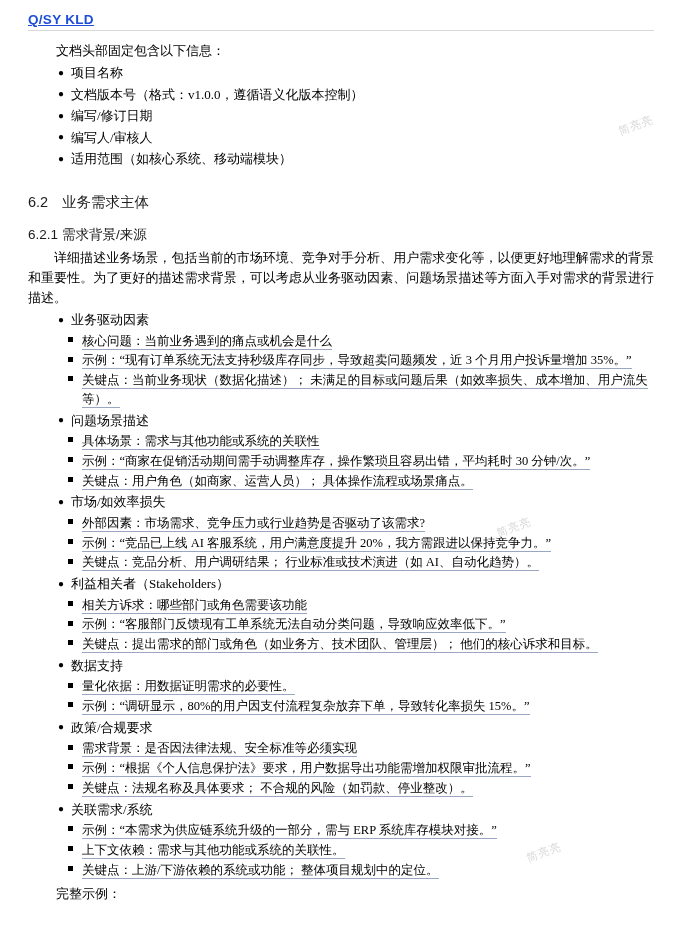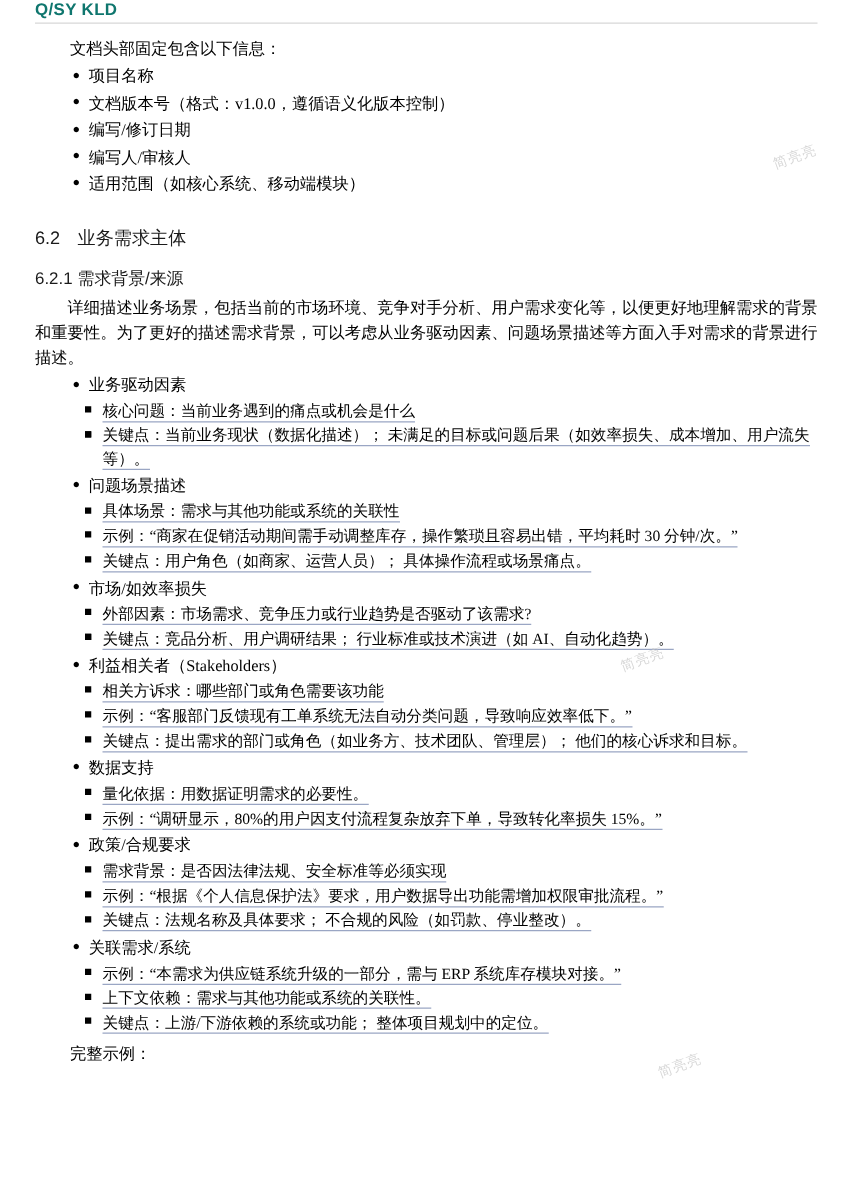--- a/index.html
+++ b/index.html
@@ -20,23 +20,24 @@
     width: 682px;
     height: 952px;
     box-sizing: border-box;
     padding: 0 28px 0 28px;
   }
   .header-title {
     font-family: "Liberation Sans", sans-serif;
     font-weight: bold;
     font-size: 13.5px;
     letter-spacing: 0.3px;
-    padding-top: 0;
+    padding-top: 12px;
     padding-bottom: 3px;
-    color: #0f766e;
+    color: #1d4ed8;
+    text-decoration: underline;
   }
   .header-rule {
     border-bottom: 1px solid #d8d8d8;
     margin-bottom: 10px;
   }
   .para {
     font-size: 13px;
     line-height: 1.55;
     margin: 2px 0 2px 0;
     text-align: justify;
@@ -155,39 +156,39 @@
     <span class="sec-num">6.2.1</span><span>需求背景/来源</span>
   </h3>
 
   <div class="para indent-body">详细描述业务场景，包括当前的市场环境、竞争对手分析、用户需求变化等，以便更好地理解需求的背景和重要性。为了更好的描述需求背景，可以考虑从业务驱动因素、问题场景描述等方面入手对需求的背景进行描述。</div>
 
   <ul class="lvl1">
     <li><span class="bullet">●</span><span>业务驱动因素</span></li>
   </ul>
   <ul class="lvl2">
     <li><span class="sq"></span><span class="u"><span>核心问题：</span><span>当前业务遇到的痛点或机会是什么</span></span></li>
-    <li><span class="sq"></span></li>
+    <li><span class="sq"></span><span class="u"><span>示例：</span><span>“现有订单系统无法支持秒级库存同步，导致超卖问题频发，近 3 个月用户投诉量增加 35%。”</span></span></li>
     <li><span class="sq"></span><span class="u"><span>关键点：</span><span>当前业务现状（数据化描述）； 未满足的目标或问题后果（如效率损失、成本增加、用户流失等）。</span></span></li>
   </ul>
 
   <ul class="lvl1">
     <li><span class="bullet">●</span><span>问题场景描述</span></li>
   </ul>
   <ul class="lvl2">
     <li><span class="sq"></span><span class="u"><span>具体场景：</span><span>需求与其他功能或系统的关联性</span></span></li>
     <li><span class="sq"></span><span class="u"><span>示例：</span><span>“商家在促销活动期间需手动调整库存，操作繁琐且容易出错，平均耗时 30 分钟/次。”</span></span></li>
     <li><span class="sq"></span><span class="u"><span>关键点：</span><span>用户角色（如商家、运营人员）； 具体操作流程或场景痛点。</span></span></li>
   </ul>
 
   <ul class="lvl1">
     <li><span class="bullet">●</span><span>市场/如效率损失</span></li>
   </ul>
   <ul class="lvl2">
     <li><span class="sq"></span><span class="u"><span>外部因素：</span><span>市场需求、竞争压力或行业趋势是否驱动了该需求?</span></span></li>
-    <li><span class="sq"></span></li>
+    <li><span class="sq"></span><span class="u"><span>示例：</span><span>“竞品已上线 AI 客服系统，用户满意度提升 20%，我方需跟进以保持竞争力。”</span></span></li>
     <li><span class="sq"></span><span class="u"><span>关键点：</span><span>竞品分析、用户调研结果； 行业标准或技术演进（如 AI、自动化趋势）。</span></span></li>
   </ul>
 
   <ul class="lvl1">
     <li><span class="bullet">●</span><span>利益相关者（Stakeholders）</span></li>
   </ul>
   <ul class="lvl2">
     <li><span class="sq"></span><span class="u"><span>相关方诉求：</span><span>哪些部门或角色需要该功能</span></span></li>
     <li><span class="sq"></span><span class="u"><span>示例：</span><span>“客服部门反馈现有工单系统无法自动分类问题，导致响应效率低下。”</span></span></li>
     <li><span class="sq"></span><span class="u"><span>关键点：</span><span>提出需求的部门或角色（如业务方、技术团队、管理层）； 他们的核心诉求和目标。</span></span></li>

